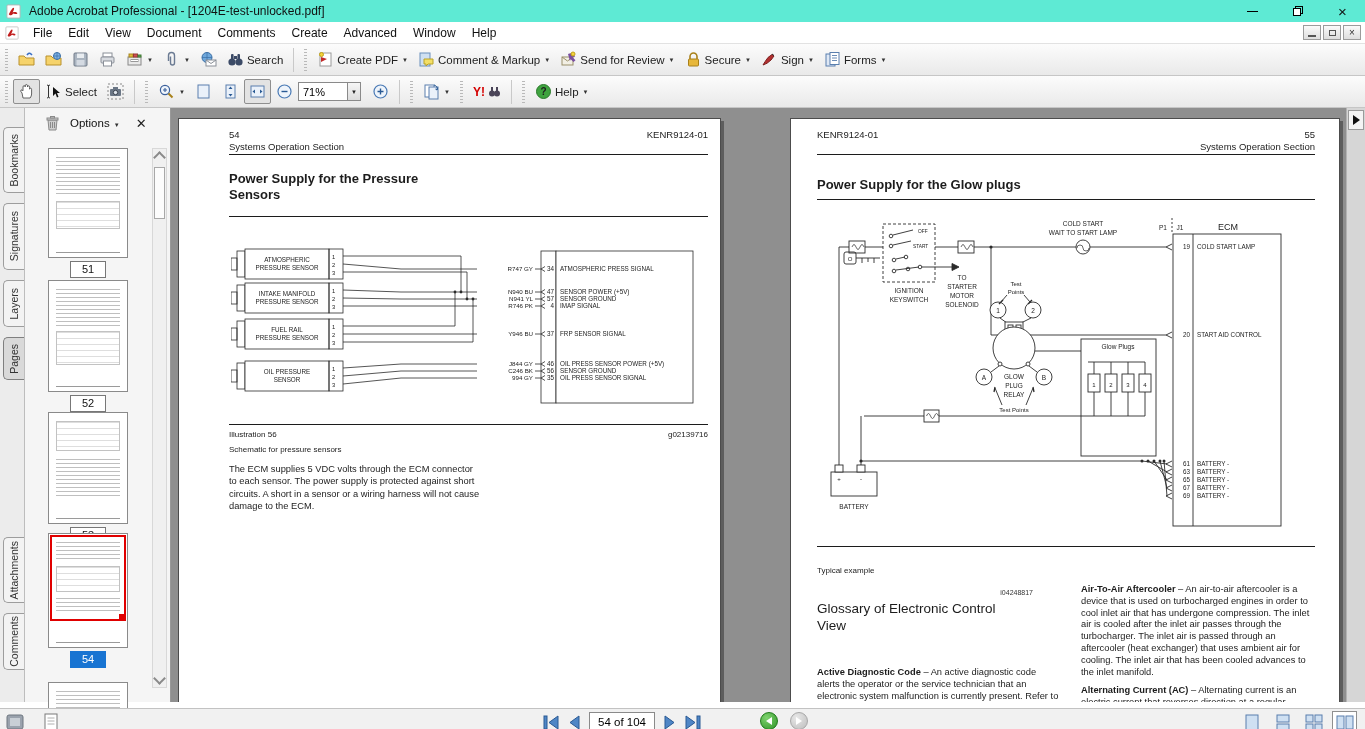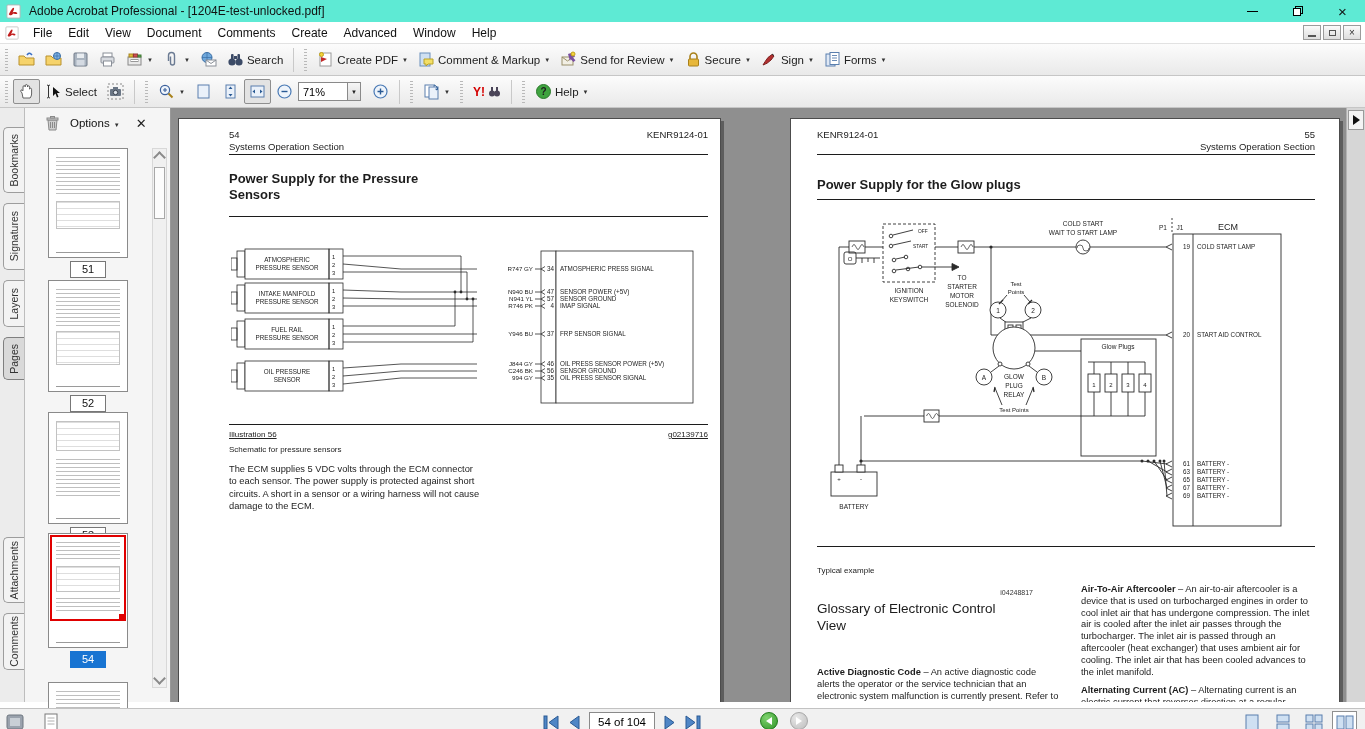--- a/index.html
+++ b/index.html
@@ -70,21 +70,21 @@
   .doc-scroll .expander { position:absolute; left:1px; top:2px; width:16px; height:20px; background:#f4f4f4; border:1px solid #9a9a9a; display:flex; align-items:center; justify-content:center; }
   .tri-right { width:0; height:0; border-left:7px solid #111; border-top:5px solid transparent; border-bottom:5px solid transparent; }
 
   .docpage { position:absolute; top:10px; height:780px; background:#fff; border:1px solid #4c4c4c; box-shadow:3px 3px 0 rgba(0,0,0,0.35); color:#1c1c1c; }
   .abs { position:absolute; }
   .hrule { position:absolute; height:1px; background:#1c1c1c; }
   .ph-num { font-size:9.5px; }
   .ph-sec { font-size:9.5px; }
   .ph-code { font-size:9.5px; text-align:right; }
   .doc-title { font-size:13px; font-weight:bold; line-height:16px; }
-  .illus { font-size:8px; color:#222; display:flex; justify-content:space-between;text-decoration:underline; }
+  .illus { font-size:8px; color:#222; display:flex; justify-content:space-between; }
   .cap { font-size:8px; }
   .body-par { font-size:9.3px; line-height:12.4px; text-align:left; }
   .gid { font-size:7px; text-align:right; color:#333; }
   .gtitle { font-size:13.5px; font-weight:normal; line-height:16.5px; }
   .term { font-size:9.3px; line-height:11.8px; }
   .term b { font-weight:bold; }
 
   
   .statusbar { position:absolute; left:0; bottom:0; width:100%; height:21px; background:#f1f1f1; border-top:1px solid #c2c2c2; font-size:11px; }
   .sb-icon { position:absolute; top:4px; }

